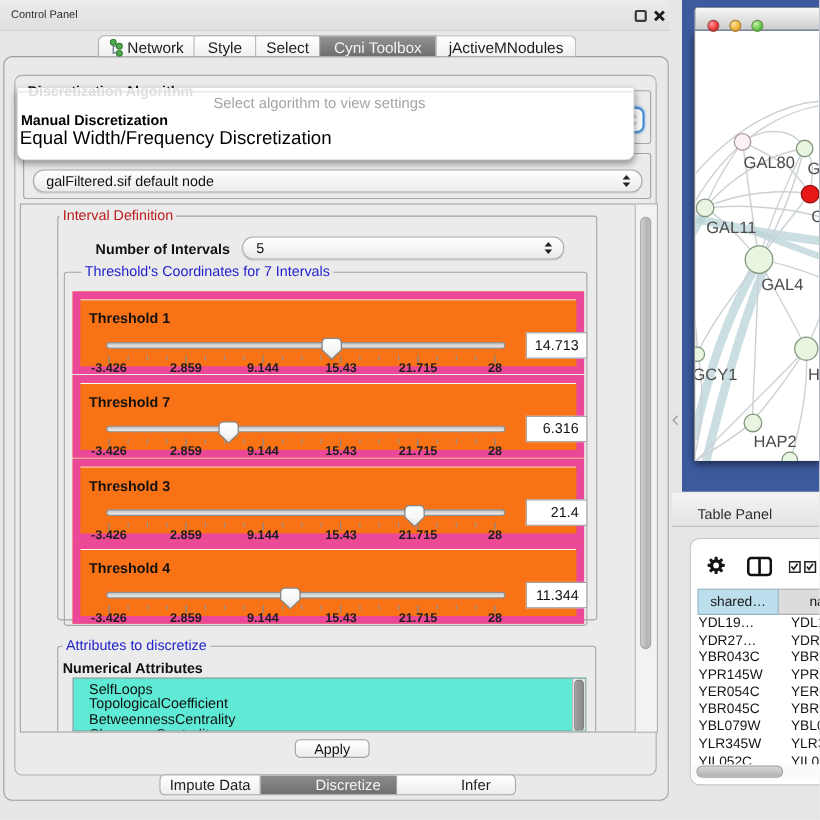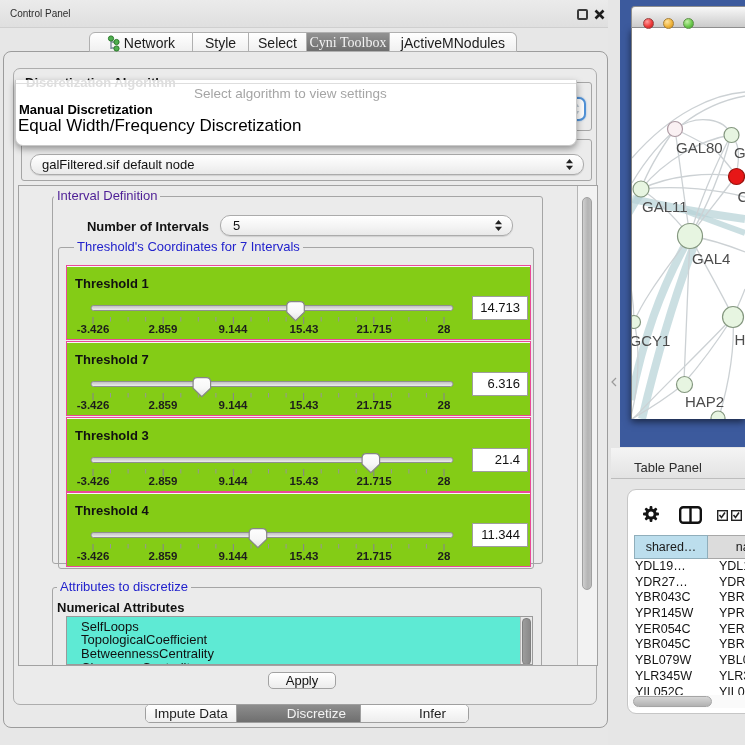--- a/index.html
+++ b/index.html
@@ -20,21 +20,21 @@
 .tab.last { border-radius:0 6px 0 0; }
 .tab.sel { background:linear-gradient(#939393,#6e6e6e); color:#f2f2f2; }
 
 .group { position:absolute; border:1px solid #a5a5a5; border-radius:3px; }
 .gtitle { position:absolute; background:#ebebeb; padding:0 3px; font-size:13px; font-weight:bold; line-height:13px; }
 
 .combo { position:absolute; background:linear-gradient(#ffffff,#f4f4f4 55%,#e9e9e9); border:1px solid #ababab; border-radius:10px; font-size:13px; color:#111; box-shadow:0 1px 1px rgba(0,0,0,0.12); }
 .combo .ar { position:absolute; right:9px; top:0; height:100%; display:flex; flex-direction:column; justify-content:center; }
 .combo .ar svg { display:block; }
 
-.tpanel { position:absolute; left:47px; width:465px; height:75px; border:1px solid #ec4899; background:#84cc16; box-shadow:inset 0 1px 0 #f8f8f8; }
+.tpanel { position:absolute; left:47px; width:465px; height:75px; border:7px solid #ec4899; background:#f97316; box-shadow:inset 0 1px 0 #f8f8f8; }
 .tpanel .tl { position:absolute; left:8px; top:10px; font-size:13px; font-weight:bold; color:#111; }
 .vbox { position:absolute; left:405px; top:30px; width:56px; height:24px; background:#fff; border:1px solid #9e9e9e; font-size:13px; color:#111; text-align:right; line-height:22px; padding-right:7px; }
 
 #btabs { left:145px; top:704px; height:19px; display:flex; border:1px solid #9f9f9f; border-radius:5px; overflow:hidden; background:#fff; }
 .bseg { height:100%; line-height:17px; font-size:13.5px; color:#1c1c1c; text-align:center; background:linear-gradient(#ffffff,#ededed); }
 .bseg + .bseg { border-left:1px solid #9f9f9f;padding-left:36px; }
 .bseg.sel { background:linear-gradient(#8d8d8d,#6f6f6f); color:#f3f3f3; }
 
 #vsb { left:577px; top:186px; width:20px; height:479px; background:#f2f2f2; border-left:1px solid #b5b5b5; }
 #vsbthumb { left:582px; top:197px; width:10px; height:393px; border-radius:7px; background:linear-gradient(90deg,#cfcfcf,#b4b4b4 60%,#bdbdbd); border:1px solid #a0a0a0; }
@@ -54,29 +54,29 @@
 <div class="abs" id="titlebar">
     <span class="t">Control Panel</span>
   </div>
 <div class="abs" id="floatico"></div>
 <svg class="abs" style="left:594px;top:9px" width="11" height="11" viewBox="0 0 11 11">
     <path d="M1.5 1.5 L9.5 9.5 M9.5 1.5 L1.5 9.5" stroke="#1d1d1d" stroke-width="2.6"></path>
   </svg>
 <div class="abs" id="innerpane"></div>
 
 <div class="abs tabrow" style="left:89px;">
-  <div class="tab first" style="width:104px;"><svg width="13" height="17" viewBox="0 0 13 17" style="vertical-align:-4px">
+  <div class="tab first" style="width:88px;"><svg width="13" height="17" viewBox="0 0 13 17" style="vertical-align:-4px">
         <path d="M4 4 L4 14 M4 7 L9 7 M4 13 L9 13" stroke="#7a8a99" stroke-width="1.4" fill="none"></path>
         <circle cx="4" cy="3.5" r="2.6" fill="#4faf4f" stroke="#2c7a2c"></circle>
         <circle cx="9.5" cy="7" r="2.6" fill="#4faf4f" stroke="#2c7a2c"></circle>
         <circle cx="9.5" cy="13.5" r="2.6" fill="#4faf4f" stroke="#2c7a2c"></circle>
       </svg> Network</div>
   <div class="tab" style="width:56px;">Style</div>
   <div class="tab" style="width:58px;">Select</div>
-  <div class="tab sel" style="width:83px;font-family:Liberation Serif, serif;">Cyni Toolbox</div>
+  <div class="tab sel" style="width:106px;">Cyni Toolbox</div>
   <div class="tab last" style="width:127px;">jActiveMNodules</div>
 </div>
 
 <div class="group" style="left:20px;top:82px;width:572px;height:49px;"></div>
 <div class="abs" style="left:25px;top:75px;font-size:13px;font-weight:bold;color:#141414;">Discretization Algorithm</div>
 
 <div class="abs" style="left:558px;top:97px;width:28px;height:24px;border:2.5px solid #4f90d5;border-radius:7px;background:#fcfcfc;box-shadow:0 0 2px rgba(79,144,213,0.6);"></div>
 <svg class="abs" style="left:573px;top:103px" width="7" height="12" viewBox="0 0 7 12">
     <path d="M3.5 0 L6.4 4 L0.6 4 Z" fill="#c2cdd6"></path>
     <path d="M3.5 12 L6.4 8 L0.6 8 Z" fill="#c2cdd6"></path>
@@ -92,21 +92,21 @@
       </svg>
     </span>
 </div>
 
 <div class="abs" style="left:18px;top:185px;width:580px;height:481px;border:1px solid #a2a2a2;background:#ebebeb;"></div>
 <div class="abs" id="scrollclip" style="left:19px;top:186px;width:558px;height:479px;overflow:hidden;">
 
   <div id="scrollcontent" class="abs" style="left:0;top:0;width:558px;height:479px;">
 
     <div class="group" style="left:33px;top:10px;width:491px;height:368px;"></div>
-    <div class="gtitle" style="left:35px;top:3px;color:#4c1d95;font-weight:normal;">Interval Definition</div>
+    <div class="gtitle" style="left:35px;top:3px;color:#b91c1c;font-weight:normal;">Interval Definition</div>
     <div class="abs" style="right:368px;top:33px;white-space:nowrap;font-size:13px;font-weight:bold;color:#111;">Number of Intervals</div>
     <div class="combo" style="left:201px;top:29px;width:293px;height:21px;line-height:20px;padding-left:12px;">5
       <span class="ar">
           <svg width="9" height="13" viewBox="0 0 9 13">
             <path d="M4.5 1 L8 5.2 L1 5.2 Z" fill="#222"></path>
             <path d="M4.5 12 L8 7.8 L1 7.8 Z" fill="#222"></path>
           </svg>
         </span>
     </div>
 

